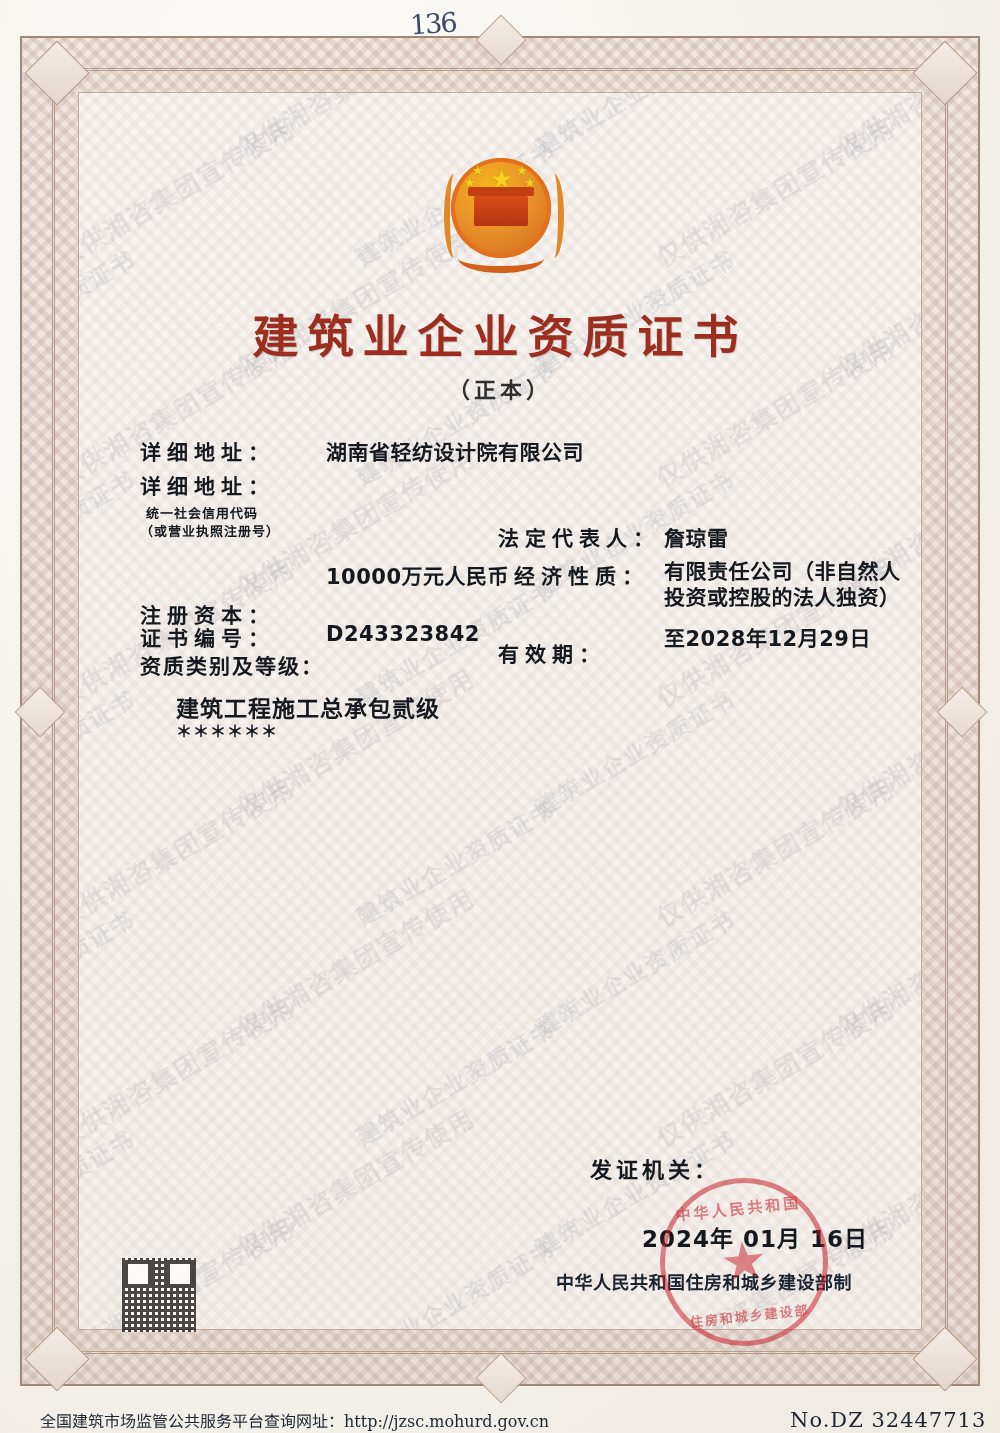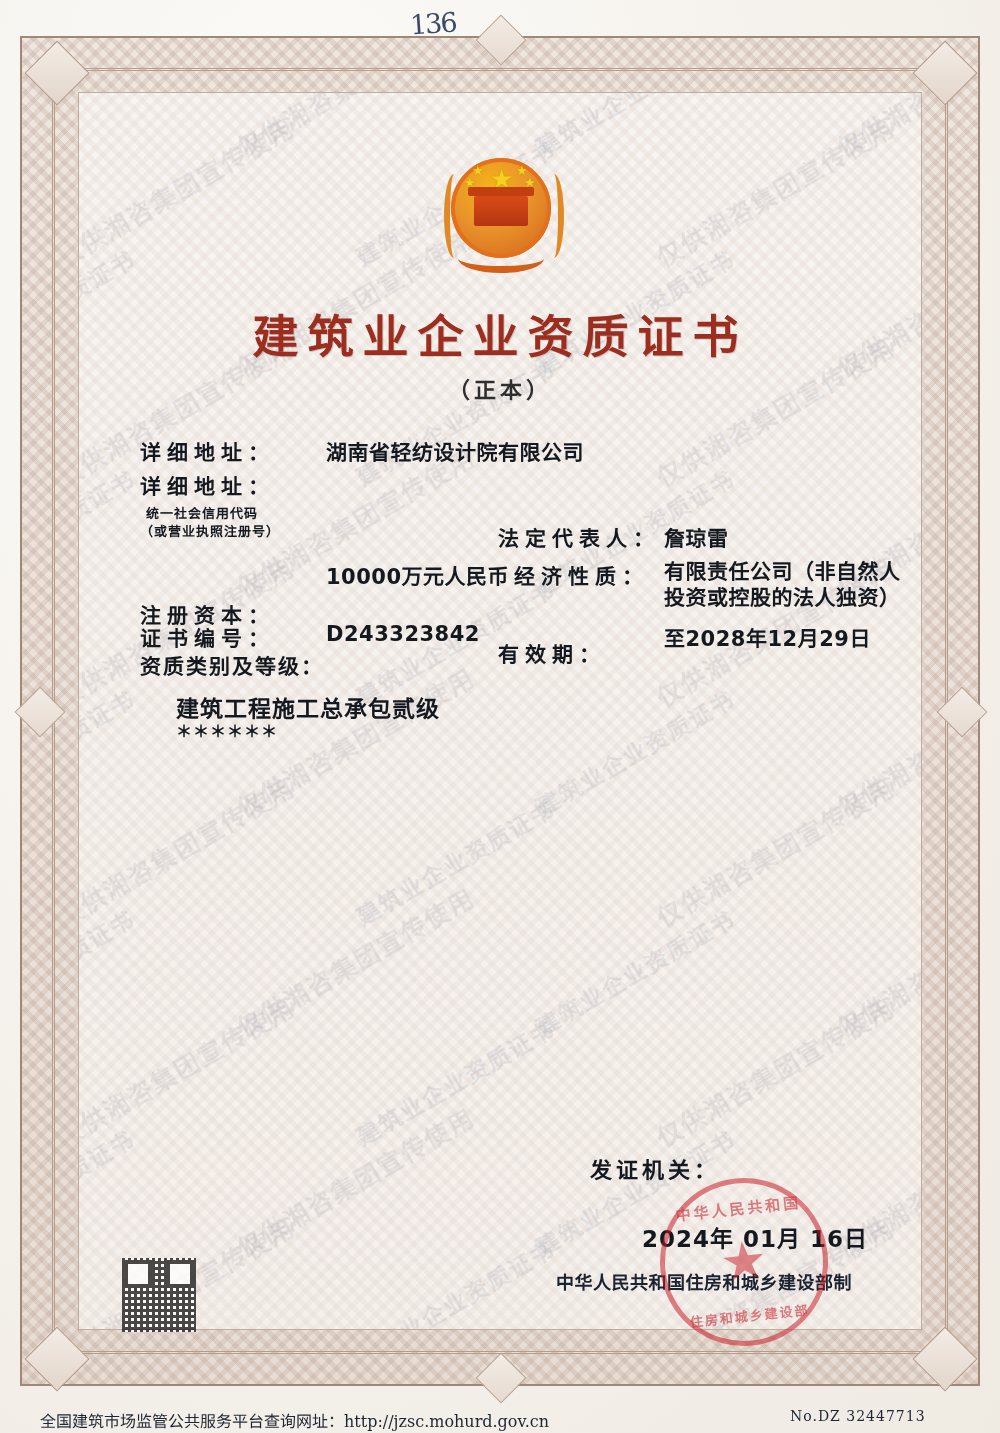--- a/index.html
+++ b/index.html
@@ -376,21 +376,21 @@
     top: 1408px;
     font-size: 16px;
     color: #1d2733;
     font-family: "DejaVu Serif", serif;
     white-space: nowrap;
   }
   .footer-right {
     position: absolute;
     left: 790px;
     top: 1408px;
-    font-size: 14px;
+    font-size: 21px;
     color: #1d2733;
     font-family: "DejaVu Serif", serif;
     letter-spacing: 1px;
     white-space: nowrap;
   }
 </style>
 </head>
 <body>
 
 <div id="page">

